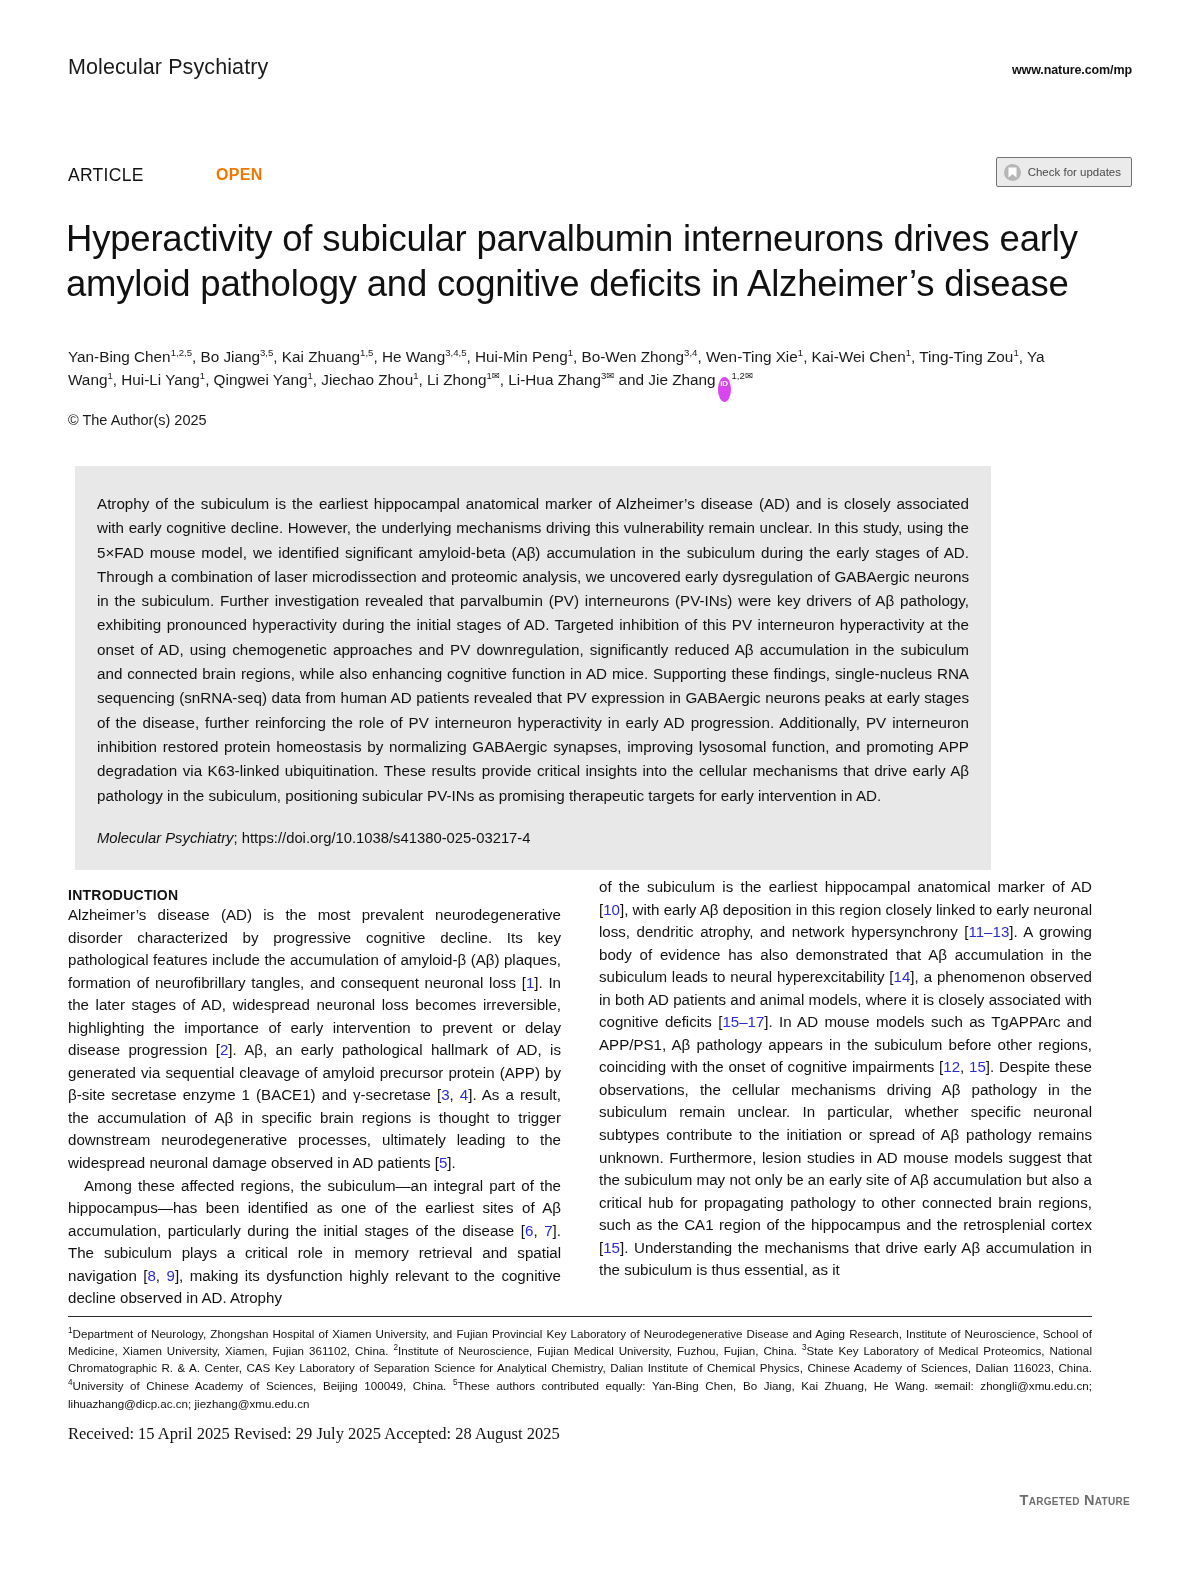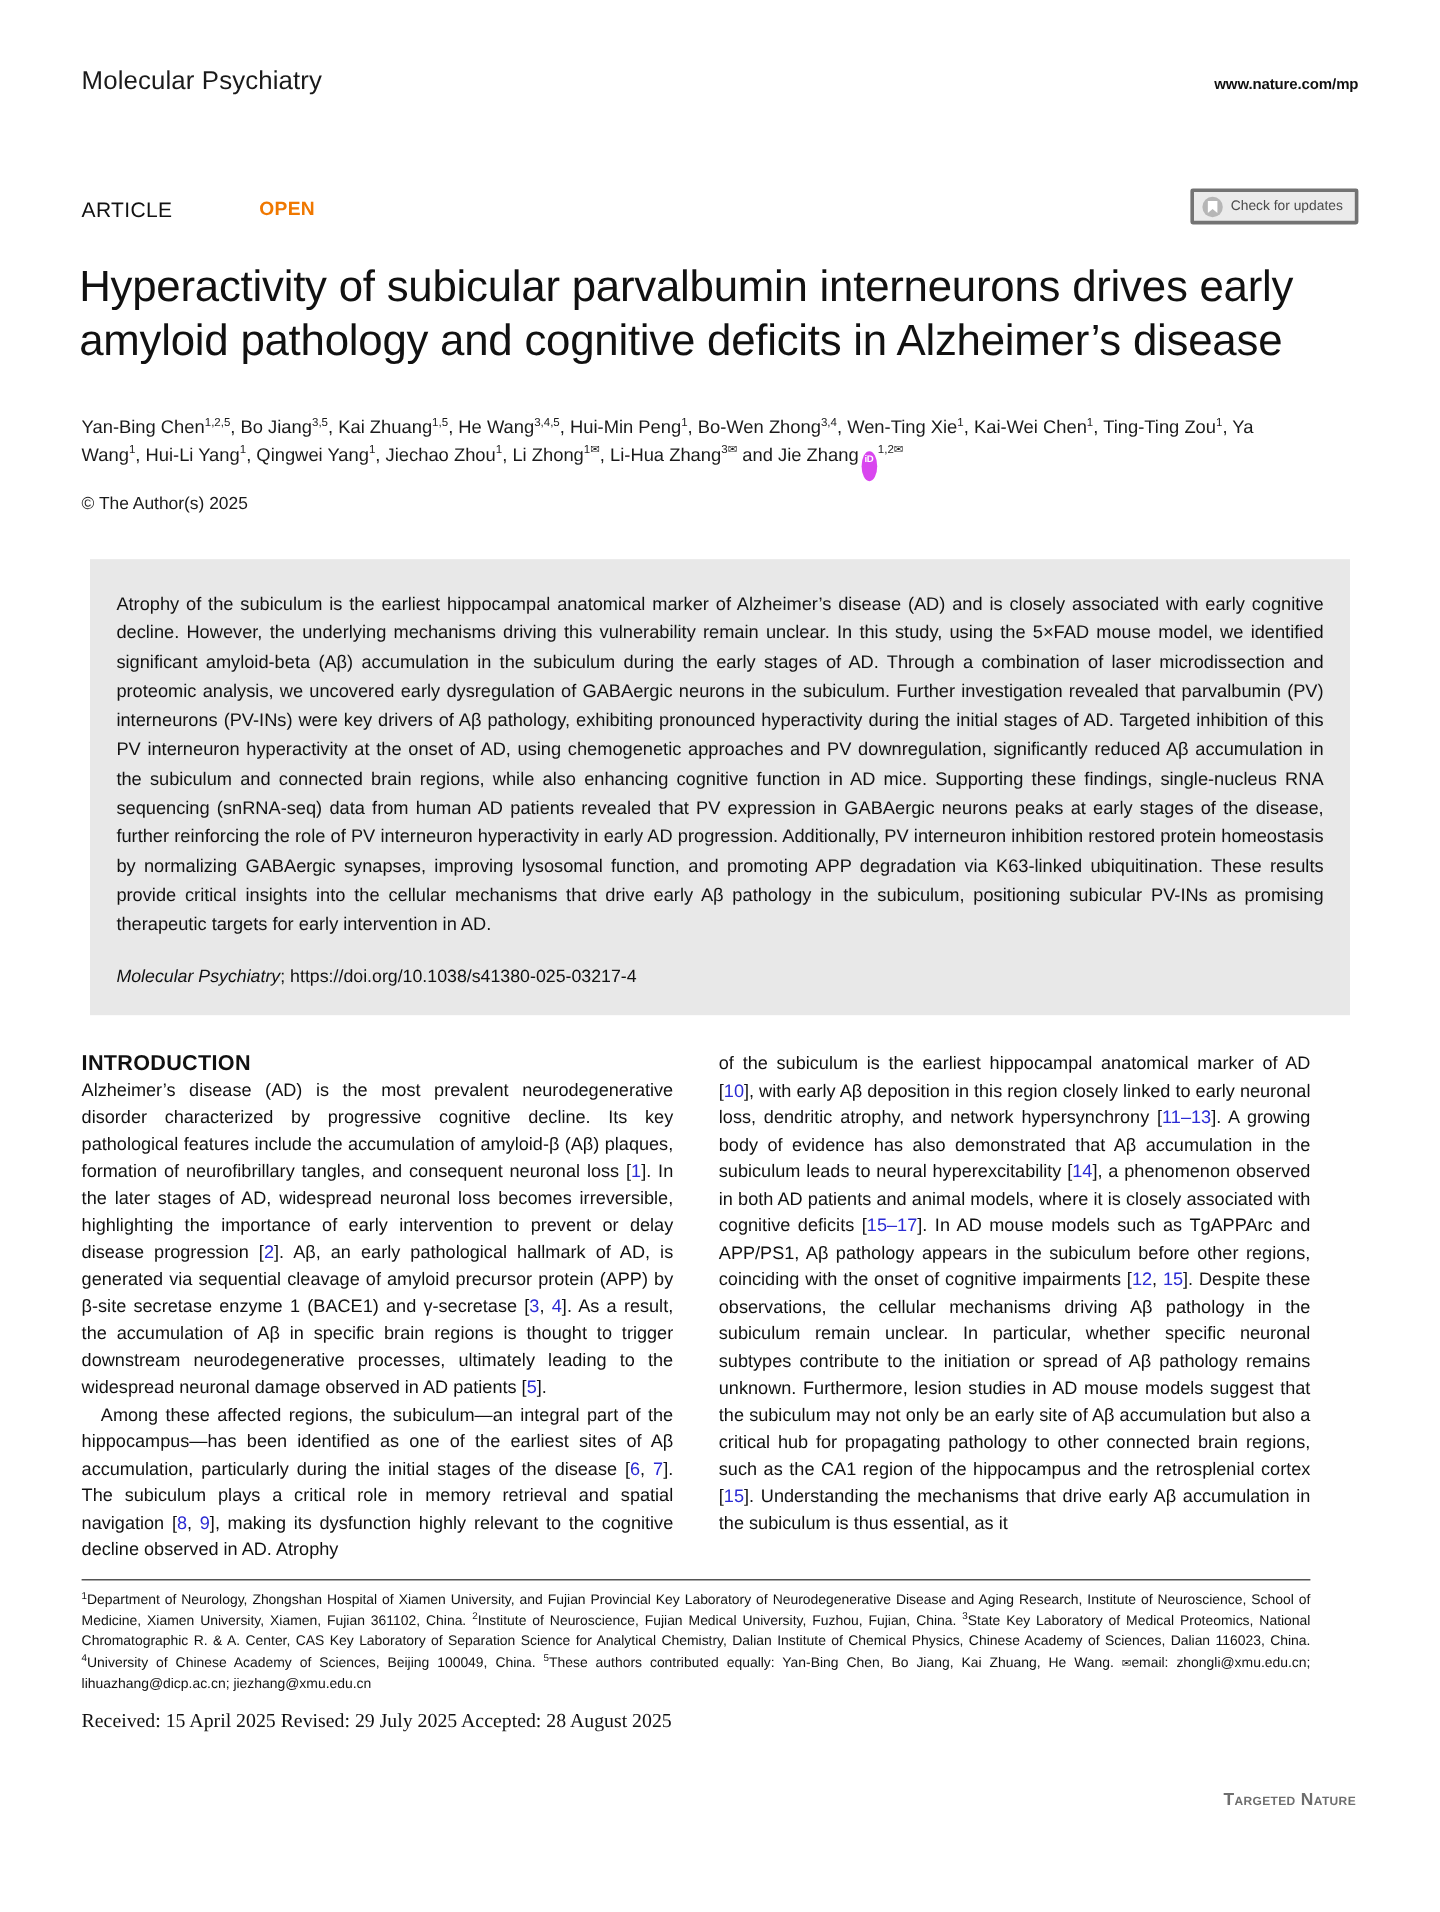--- a/index.html
+++ b/index.html
@@ -73,21 +73,21 @@
   }
 
   .check-updates {
     position: absolute;
     right: 0;
     top: -8px;
     display: flex;
     align-items: center;
     gap: 7px;
     background: #ebebeb;
-    border: 3px solid #737373;
+    border: 1px solid #737373;
     border-radius: 2px;
     padding: 5px 10px 5px 7px;
     box-sizing: border-box;
     height: 30px;
   }
   .cu-icon {
     width: 17px;
     height: 17px;
     border-radius: 50%;
     background: #b6b6b6;
@@ -155,21 +155,21 @@
     left: 68px;
     font-size: 14.5px;
     color: #1a1a1a;
   }
 
   
   .abstract-box {
     position: absolute;
     top: 466px;
     left: 75px;
-    width: 1050px;
+    width: 916px;
     background: #e8e8e8;
     box-sizing: border-box;
     padding: 26px 22px 24px 22px;
   }
   .abstract-text {
     font-size: 15.2px;
     line-height: 24.3px;
     color: #111111;
     text-align: justify;
     margin: 0;
@@ -188,25 +188,25 @@
     left: 68px;
     width: 1024px;
     display: flex;
     gap: 38px;
   }
   .col {
     width: 493px;
     flex: 0 0 493px;
   }
   .section-head {
-    font-size: 18px;
+    font-size: 14px;
     font-weight: bold;
     letter-spacing: 0.25px;
     color: #111111;
-    margin: 0 0 1px 0;
+    margin: 11px 0 1px 0;
   }
   .body-p {
     font-size: 15.1px;
     line-height: 22.55px;
     text-align: justify;
     color: #111111;
     margin: 0;
     hyphens: none;
   }
   .body-p.indent { text-indent: 16px; }

